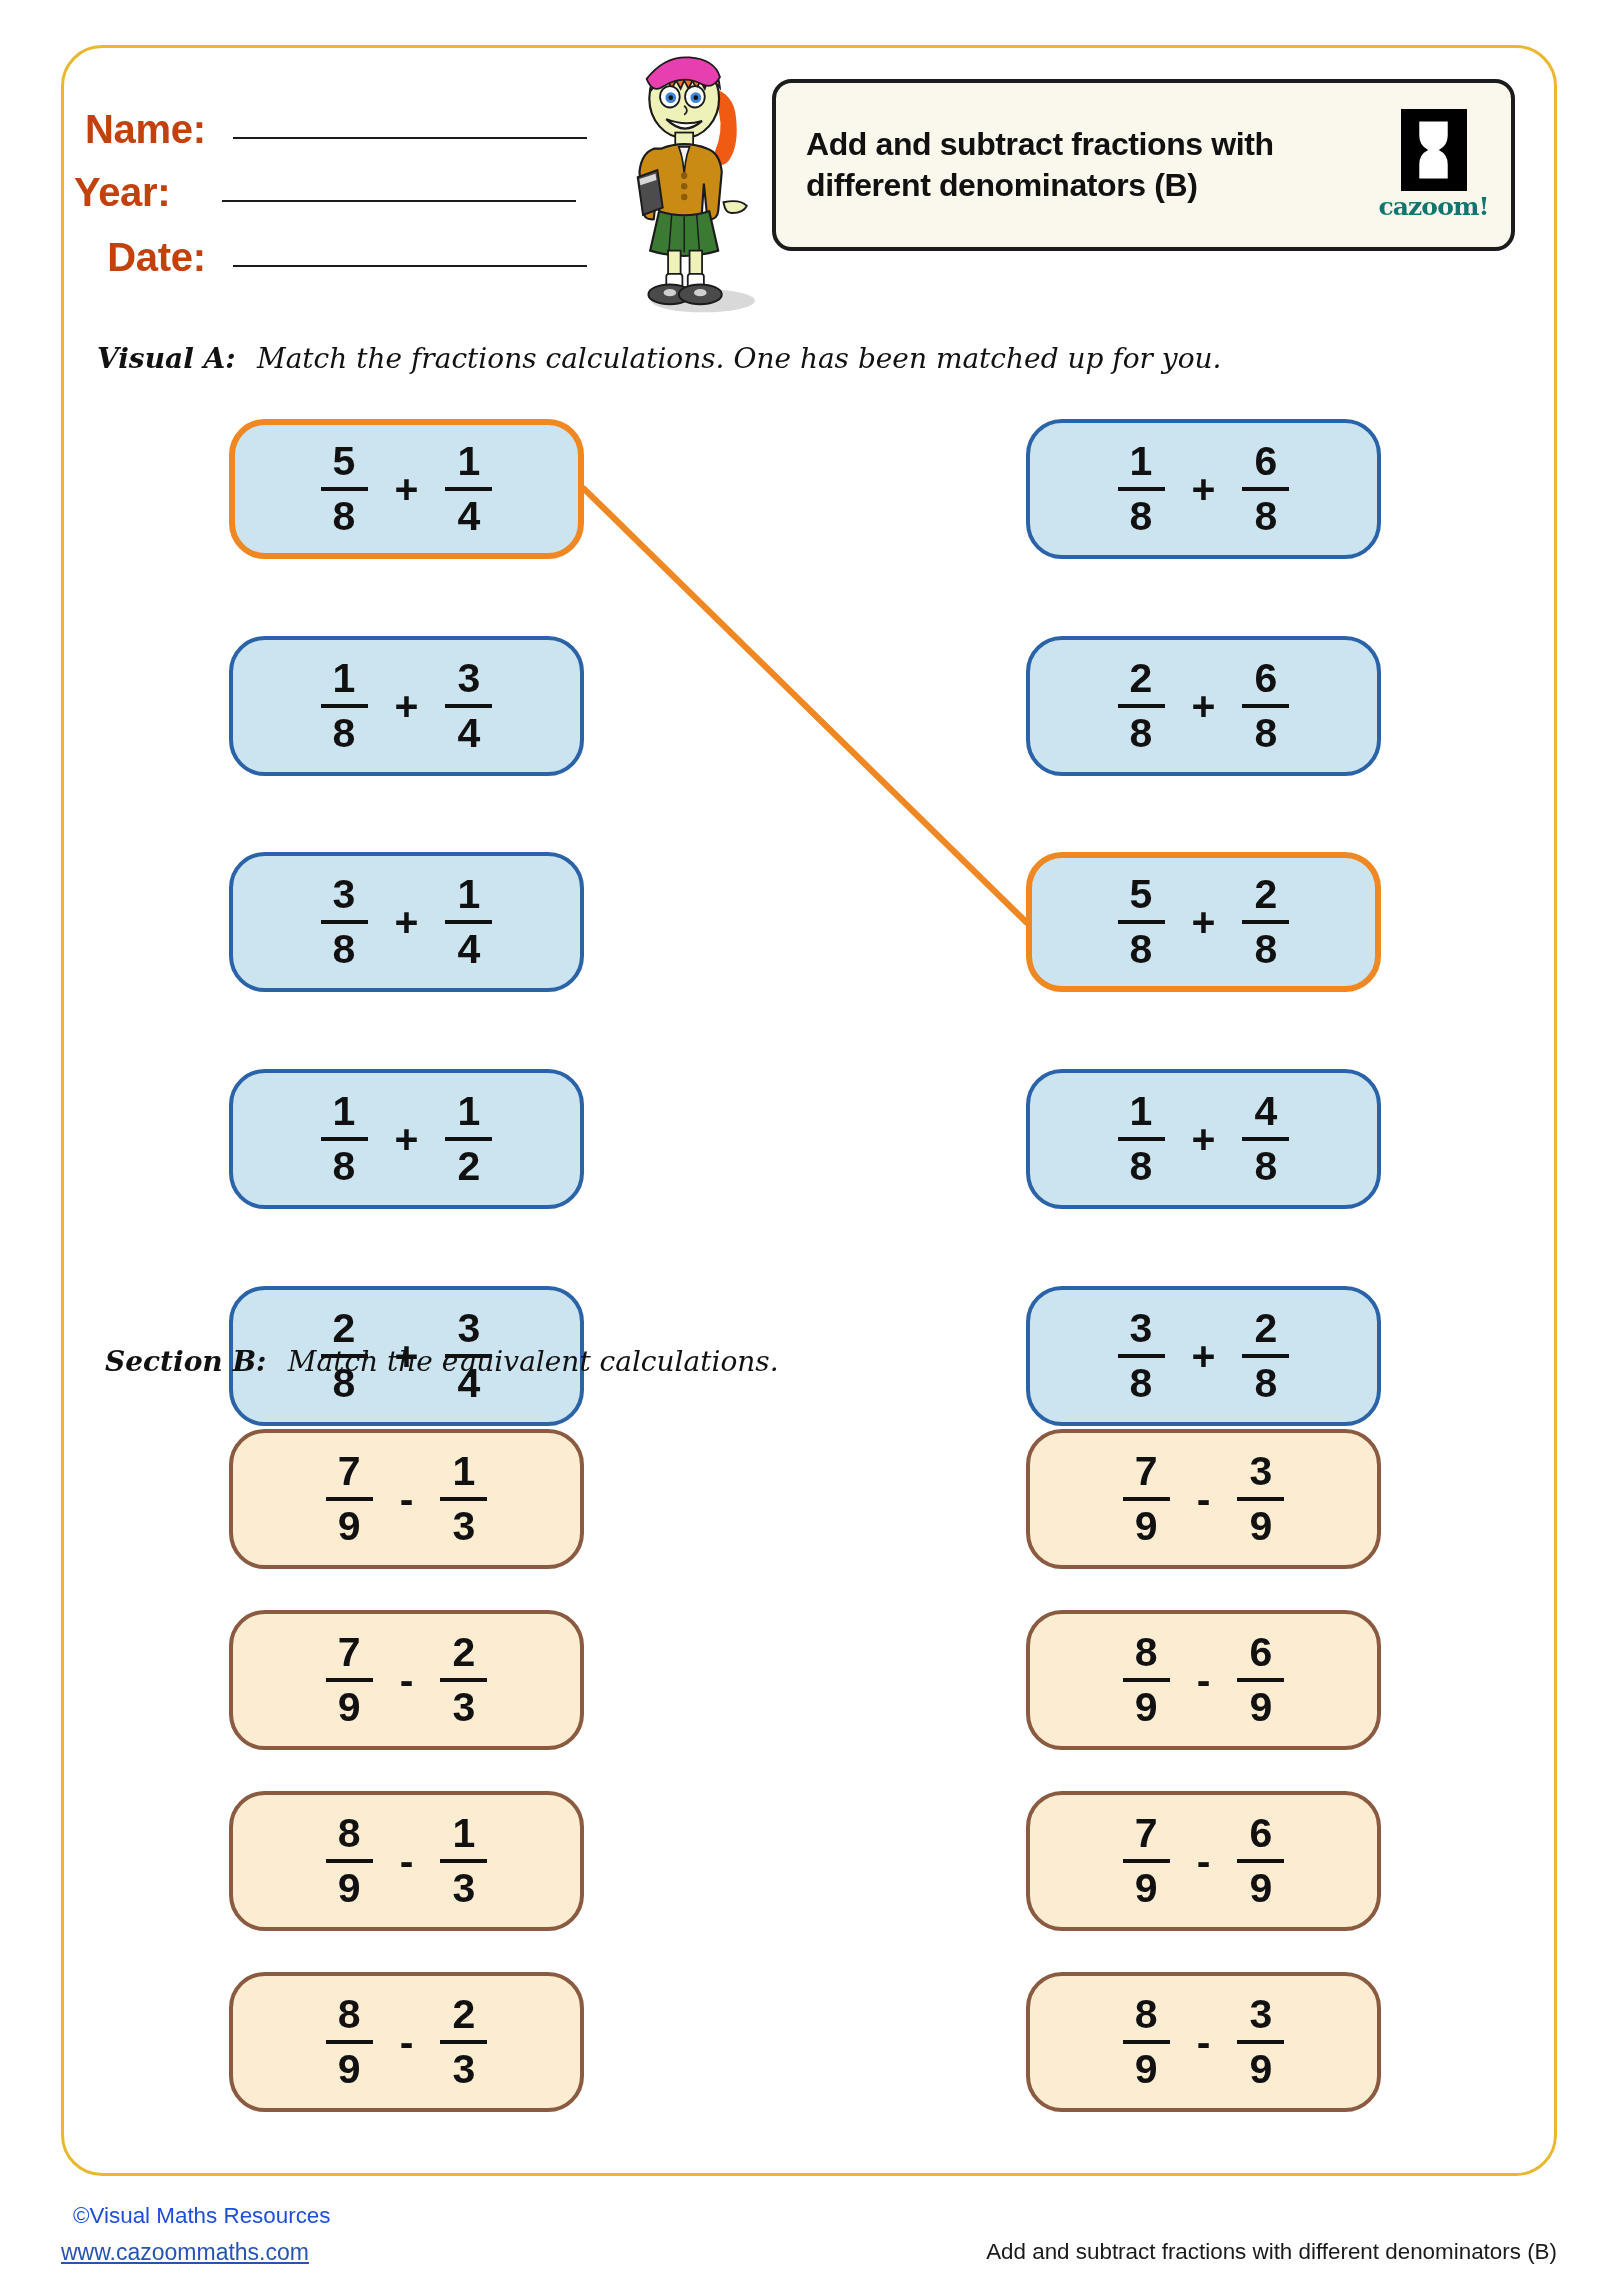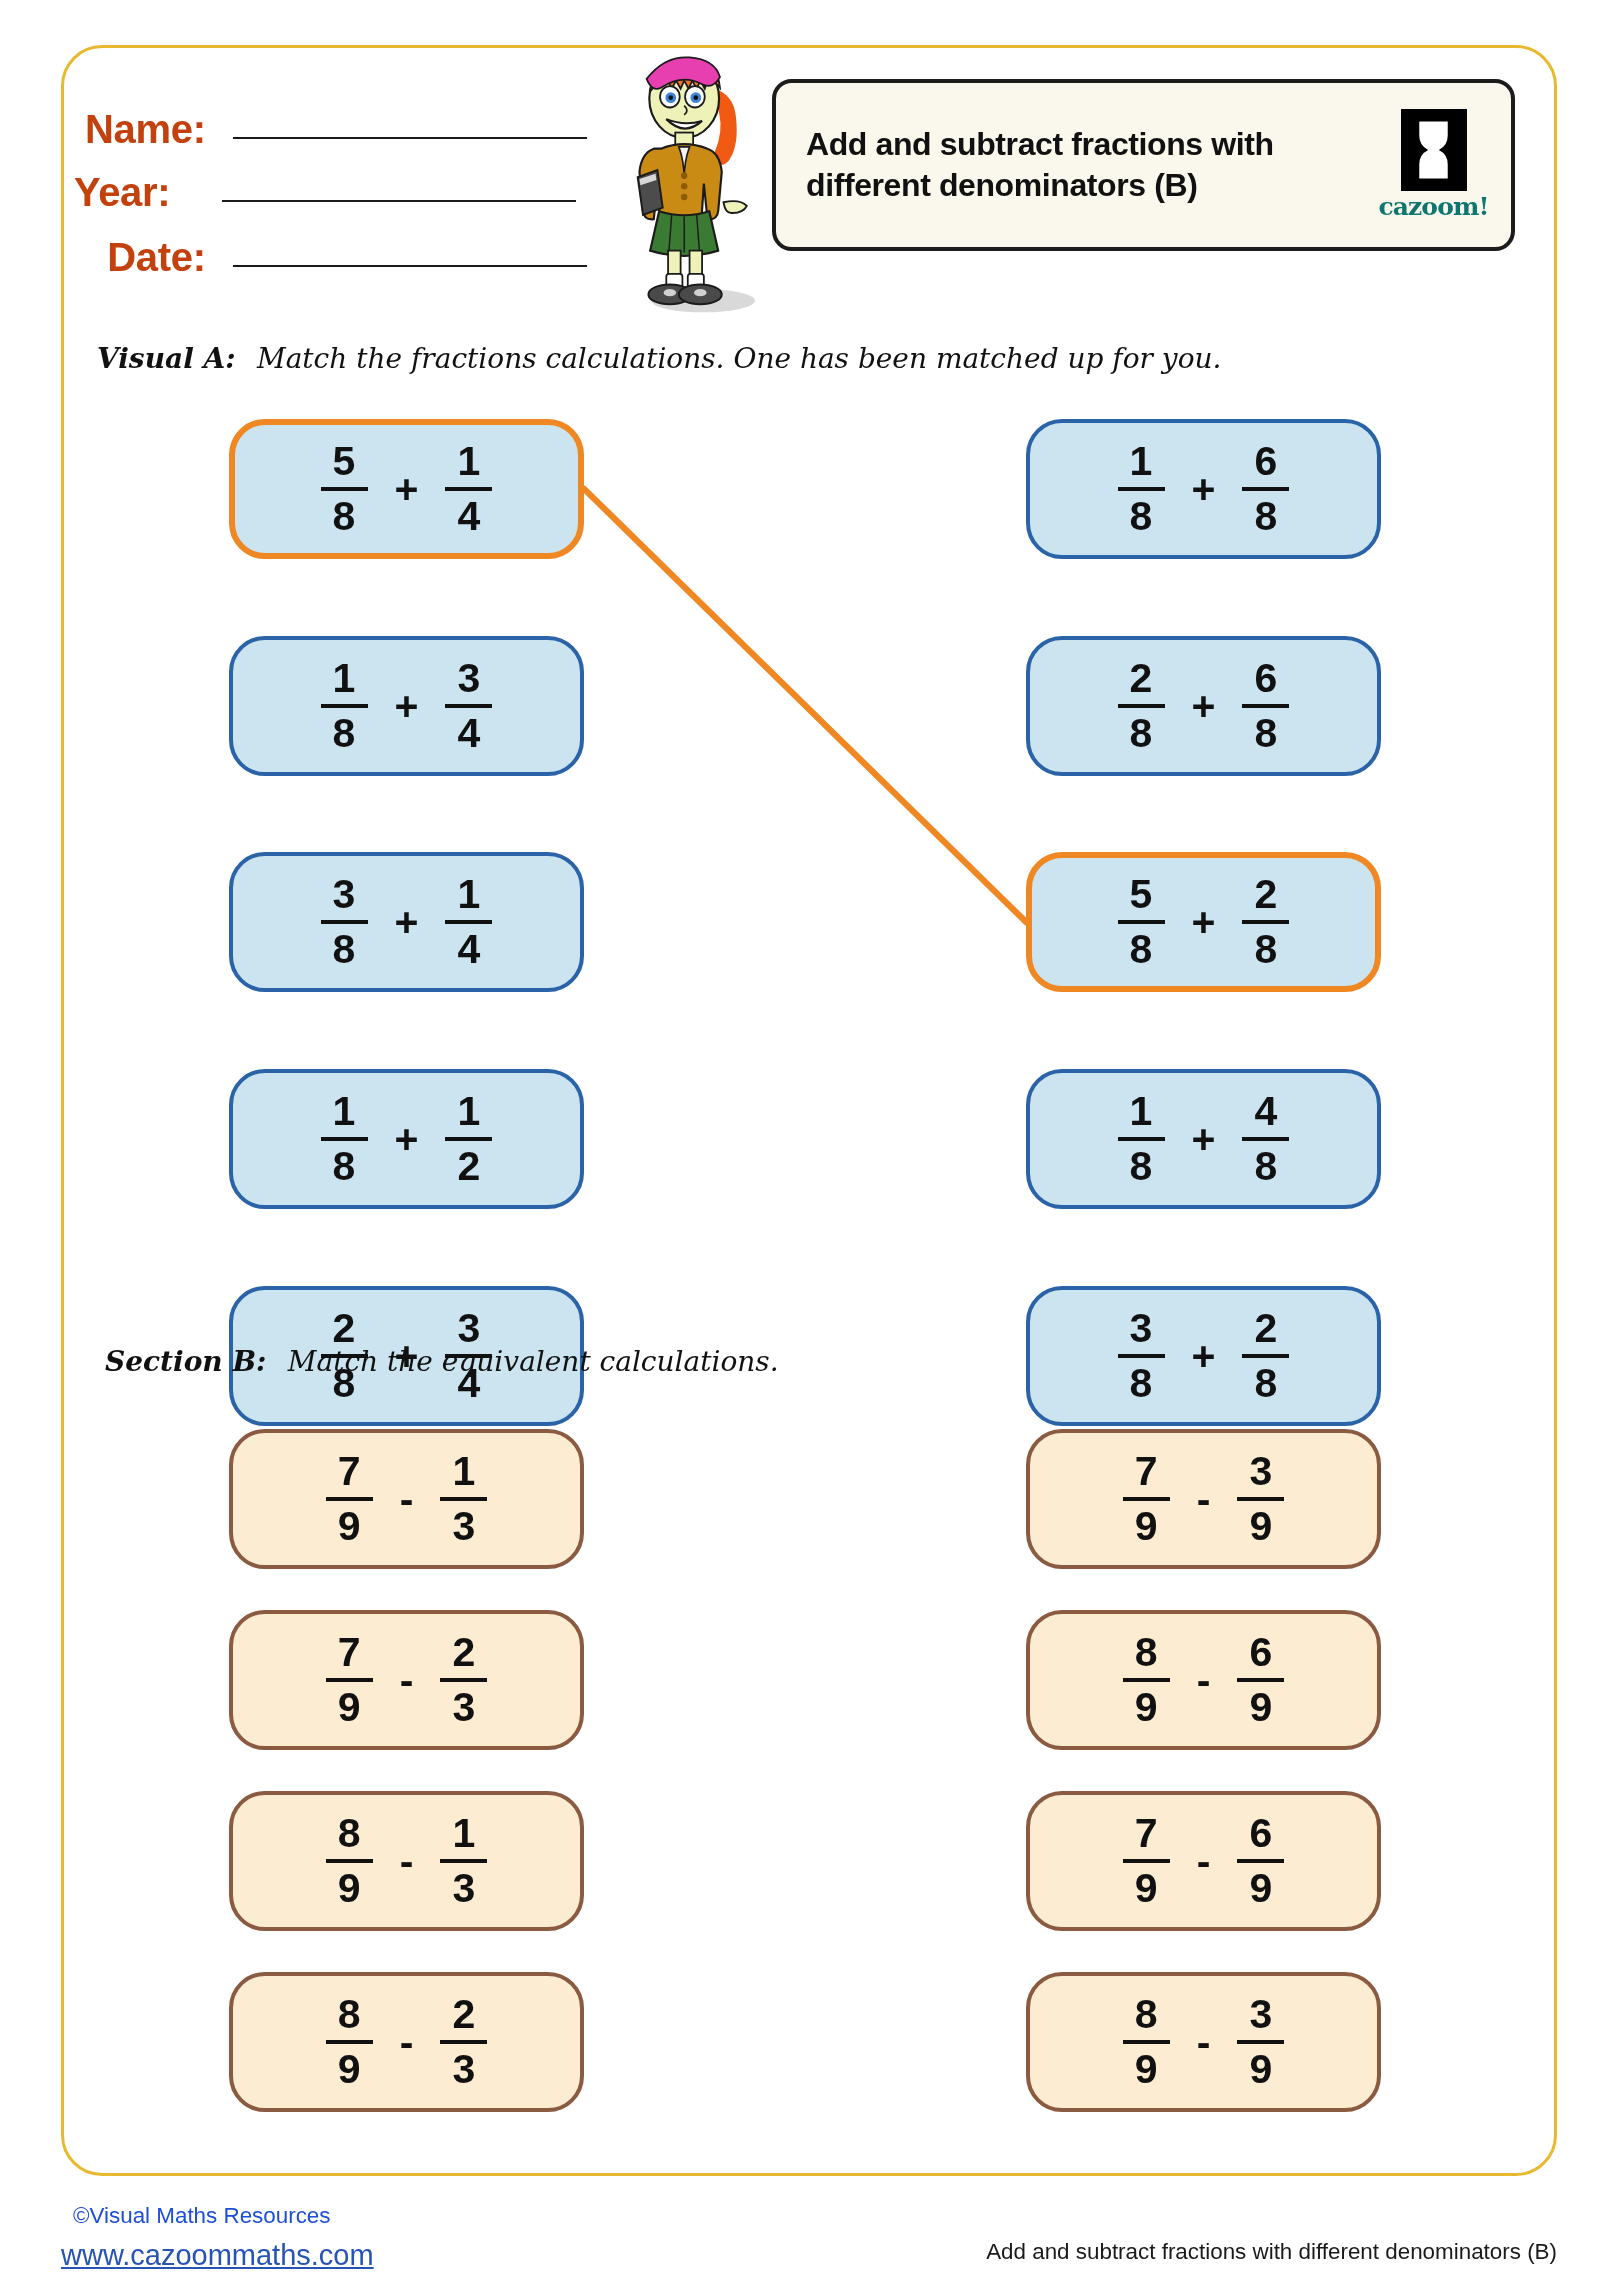--- a/index.html
+++ b/index.html
@@ -201,21 +201,21 @@
   }
   #footer-copyright {
     position: absolute;
     left: 12px; top: 0;
     font-size: 22.4px;
     color: #1d4ed8;
   }
   #footer-link {
     position: absolute;
     left: 0; top: 36px;
-    font-size: 29px;
+    font-size: 23px;
     color: #2753b5;
     text-decoration: underline;
     text-align: right;
   }
   #footer-worksheet-name {
     position: absolute;
     right: 0; top: 36px;
     font-size: 22.4px;
     color: #1a1a1a;
     white-space: nowrap;

